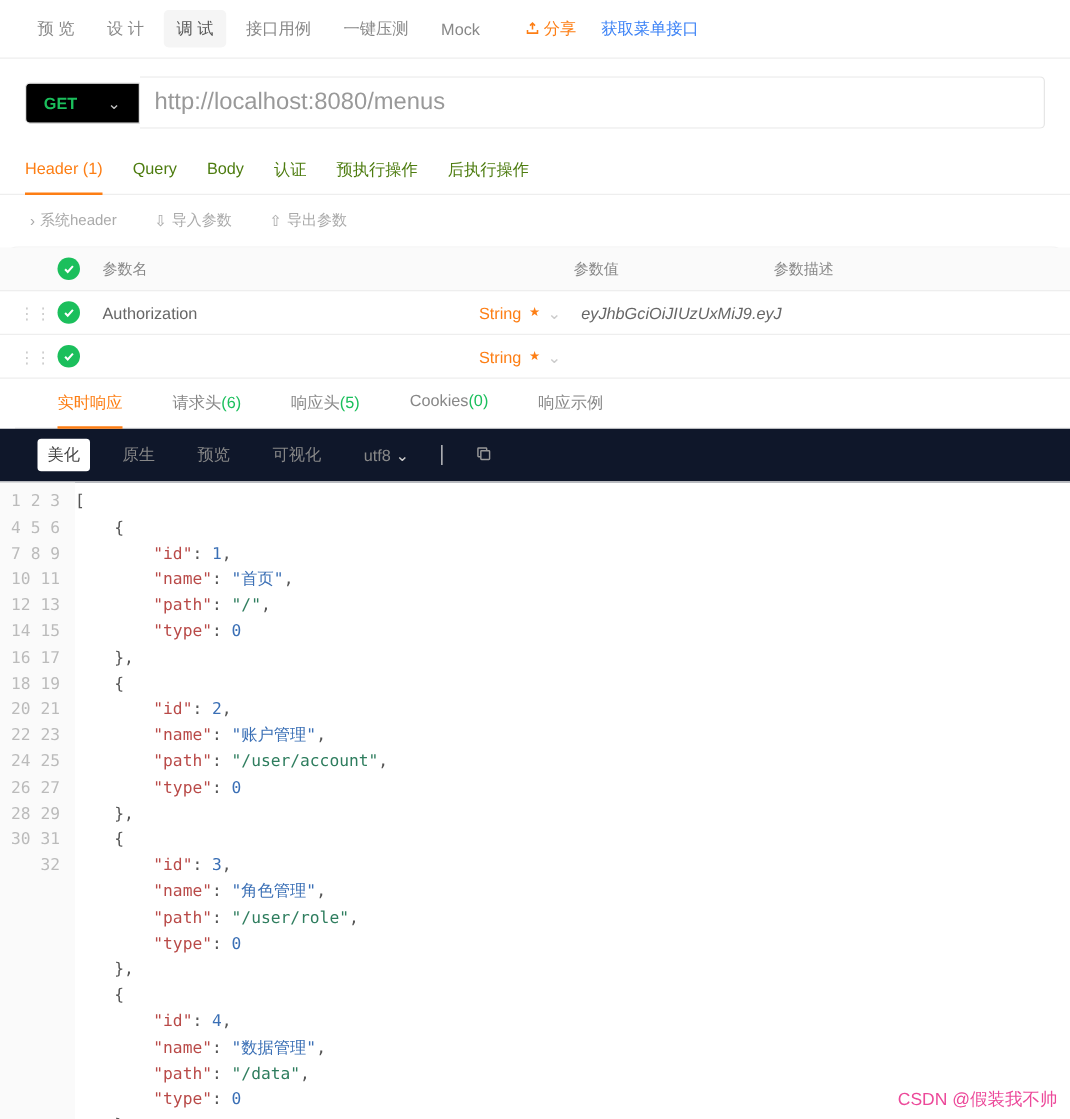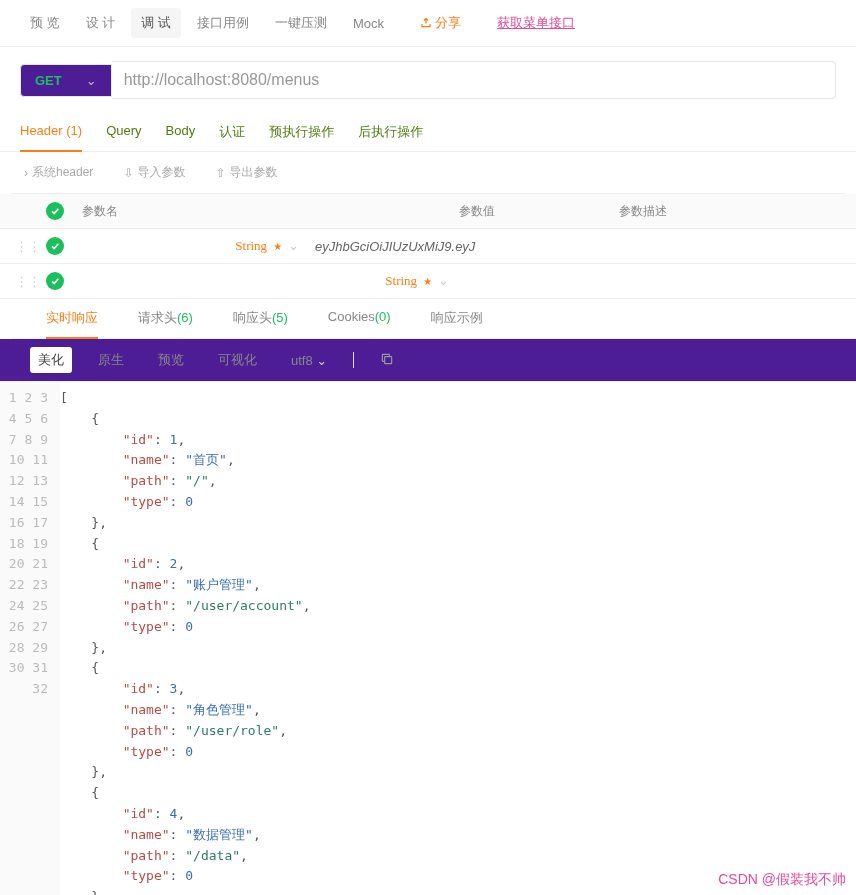--- a/index.html
+++ b/index.html
@@ -2,47 +2,47 @@
 <html><head>
 <meta charset="utf-8">
 <style>
 * { box-sizing: border-box; margin: 0; padding: 0; }
 body { font-family: -apple-system, "Microsoft YaHei", sans-serif; font-size: 13px; color: #666; background: #fff; width: 856px; }
 .top-tabs { display: flex; align-items: center; padding: 8px 20px; gap: 6px; border-bottom: 1px solid #eee; }
 .top-tab { padding: 6px 10px; color: #888; cursor: pointer; border-radius: 4px; }
 .top-tab.active { background: #f5f5f5; color: #555; }
 .share-btn { color: #fd7e14; margin-left: 10px; padding: 6px 10px; cursor: pointer; }
 .share-btn svg { vertical-align: -2px; margin-right: 3px; }
-.top-right { margin-left: 20px; color: #ec4899; text-decoration: underline; }
+.top-right { margin-left: 4px; color: #3b82f6; }
 .url-row { display: flex; align-items: center; padding: 14px 20px; gap: 0; }
-.method-box { display: flex; align-items: center; border: 1px solid #e6e6e6; border-radius: 4px 0 0 4px; padding: 8px 14px; background: #4c1d95; }
+.method-box { display: flex; align-items: center; border: 1px solid #e6e6e6; border-radius: 4px 0 0 4px; padding: 8px 14px; background: #000000; }
 .method { color: #1bbf5c; font-weight: 600; font-size: 13px; }
 .chev { margin-left: 24px; color: #bbb; }
-.url-input { flex: 1; border: 1px solid #e6e6e6; border-left: none; border-radius: 0 4px 4px 0; padding: 9px 12px; color: #999; font-size: 16px; outline: none; }
+.url-input { flex: 1; border: 1px solid #e6e6e6; border-left: none; border-radius: 0 4px 4px 0; padding: 9px 12px; color: #999; font-size: 19px; outline: none; }
 .sub-tabs { display: flex; padding: 0 20px; border-bottom: 1px solid #eee; gap: 24px; }
 .sub-tab { padding: 10px 0; color: #4d7c0f; cursor: pointer; }
 .sub-tab.active { color: #fd7e14; border-bottom: 2px solid #fd7e14; margin-bottom: -1px; }
 .cnt { color: #fd7e14; }
 .cnt.gr { color: #1bbf5c; }
 .toolbar { display: flex; padding: 12px 24px; gap: 30px; color: #aaa; font-size: 12px; align-items: center; }
 .toolbar-item { cursor: pointer; display: flex; align-items: center; gap: 4px; }
 .param-table { border-top: 1px solid #eee; border-radius: 15px; }
 .param-head, .param-row { display: grid; grid-template-columns: 36px 36px 1fr 150px 160px 1fr; align-items: center; border-bottom: 1px solid #eee; padding: 8px 10px; }
 .param-head { background: #fafafa; color: #888; font-size: 12px; }
 .param-row { font-size: 13px; }
 .drag { color: #ccc; text-align: center; cursor: grab; }
 .check { width: 18px; height: 18px; border-radius: 50%; background: #1bbf5c; display: flex; align-items: center; justify-content: center; color: #fff; }
-.type-cell { color: #fd7e14; display: flex; align-items: center; justify-content: flex-end; gap: 6px; padding-right: 10px; font-family: Liberation Serif, serif; }
+.type-cell { color: #fd7e14; display: flex; align-items: center; justify-content: flex-end; gap: 6px; padding-right: 10px; }
 .type-star { color: #fd7e14; font-size: 10px; }
 .type-dd { color: #ccc; }
 .param-val { color: #666; padding-left: 6px; font-style: italic; }
 .resp-tabs { display: flex; padding: 0 34px; border-bottom: 1px solid #eee; gap: 40px; margin-left: 12px; }
 .resp-tab { padding: 10px 0; color: #888; cursor: pointer; }
 .resp-tab.active { color: #fd7e14; border-bottom: 2px solid #fd7e14; margin-bottom: -1px; }
-.resp-tools { display: flex; padding: 8px 30px; gap: 18px; align-items: center; border-bottom: 1px solid #eee; background: #4c1d95; }
+.resp-tools { display: flex; padding: 8px 30px; gap: 18px; align-items: center; border-bottom: 1px solid #eee; background: #0f172a; }
 .resp-tool { color: #888; cursor: pointer; padding: 4px 8px; }
 .resp-tool.active { color: #444; background: #fff; border-radius: 3px; }
 .divider { width: 1px; height: 16px; background: #ddd; }
 .code-area { display: flex; font-family: Consolas, Monaco, monospace; font-size: 13px; line-height: 1.6; }
 .gutter { width: 60px; text-align: right; color: #bbb; padding: 6px 12px 6px 0; user-select: none; background: #fafafa; }
 .code { flex: 1; padding: 6px 0; white-space: pre; color: #666; }
 .code .k { color: #b94a48; }
 .code .s { color: #2e7d5e; }
 .code .ss { color: #3a6fb5; }
 .code .n { color: #3a6fb5; }
@@ -116,20 +116,21 @@
   </div>
   <div class="param-row">
     <div class="drag">⋮⋮</div>
     <div>
         <div class="check">
           <svg width="10" height="10" viewBox="0 0 24 24" fill="none" stroke="#fff" stroke-width="4">
             <polyline points="5 13 10 18 20 7"></polyline>
           </svg>
         </div>
       </div>
+    <div>Authorization</div>
     <div class="type-cell">
         <span>String</span>
         <span class="type-star">★</span>
         <span class="type-dd">⌄</span>
       </div>
     <div class="param-val">eyJhbGciOiJIUzUxMiJ9.eyJ</div>
     <div></div>
   </div>
   <div class="param-row">
     <div class="drag">⋮⋮</div>

